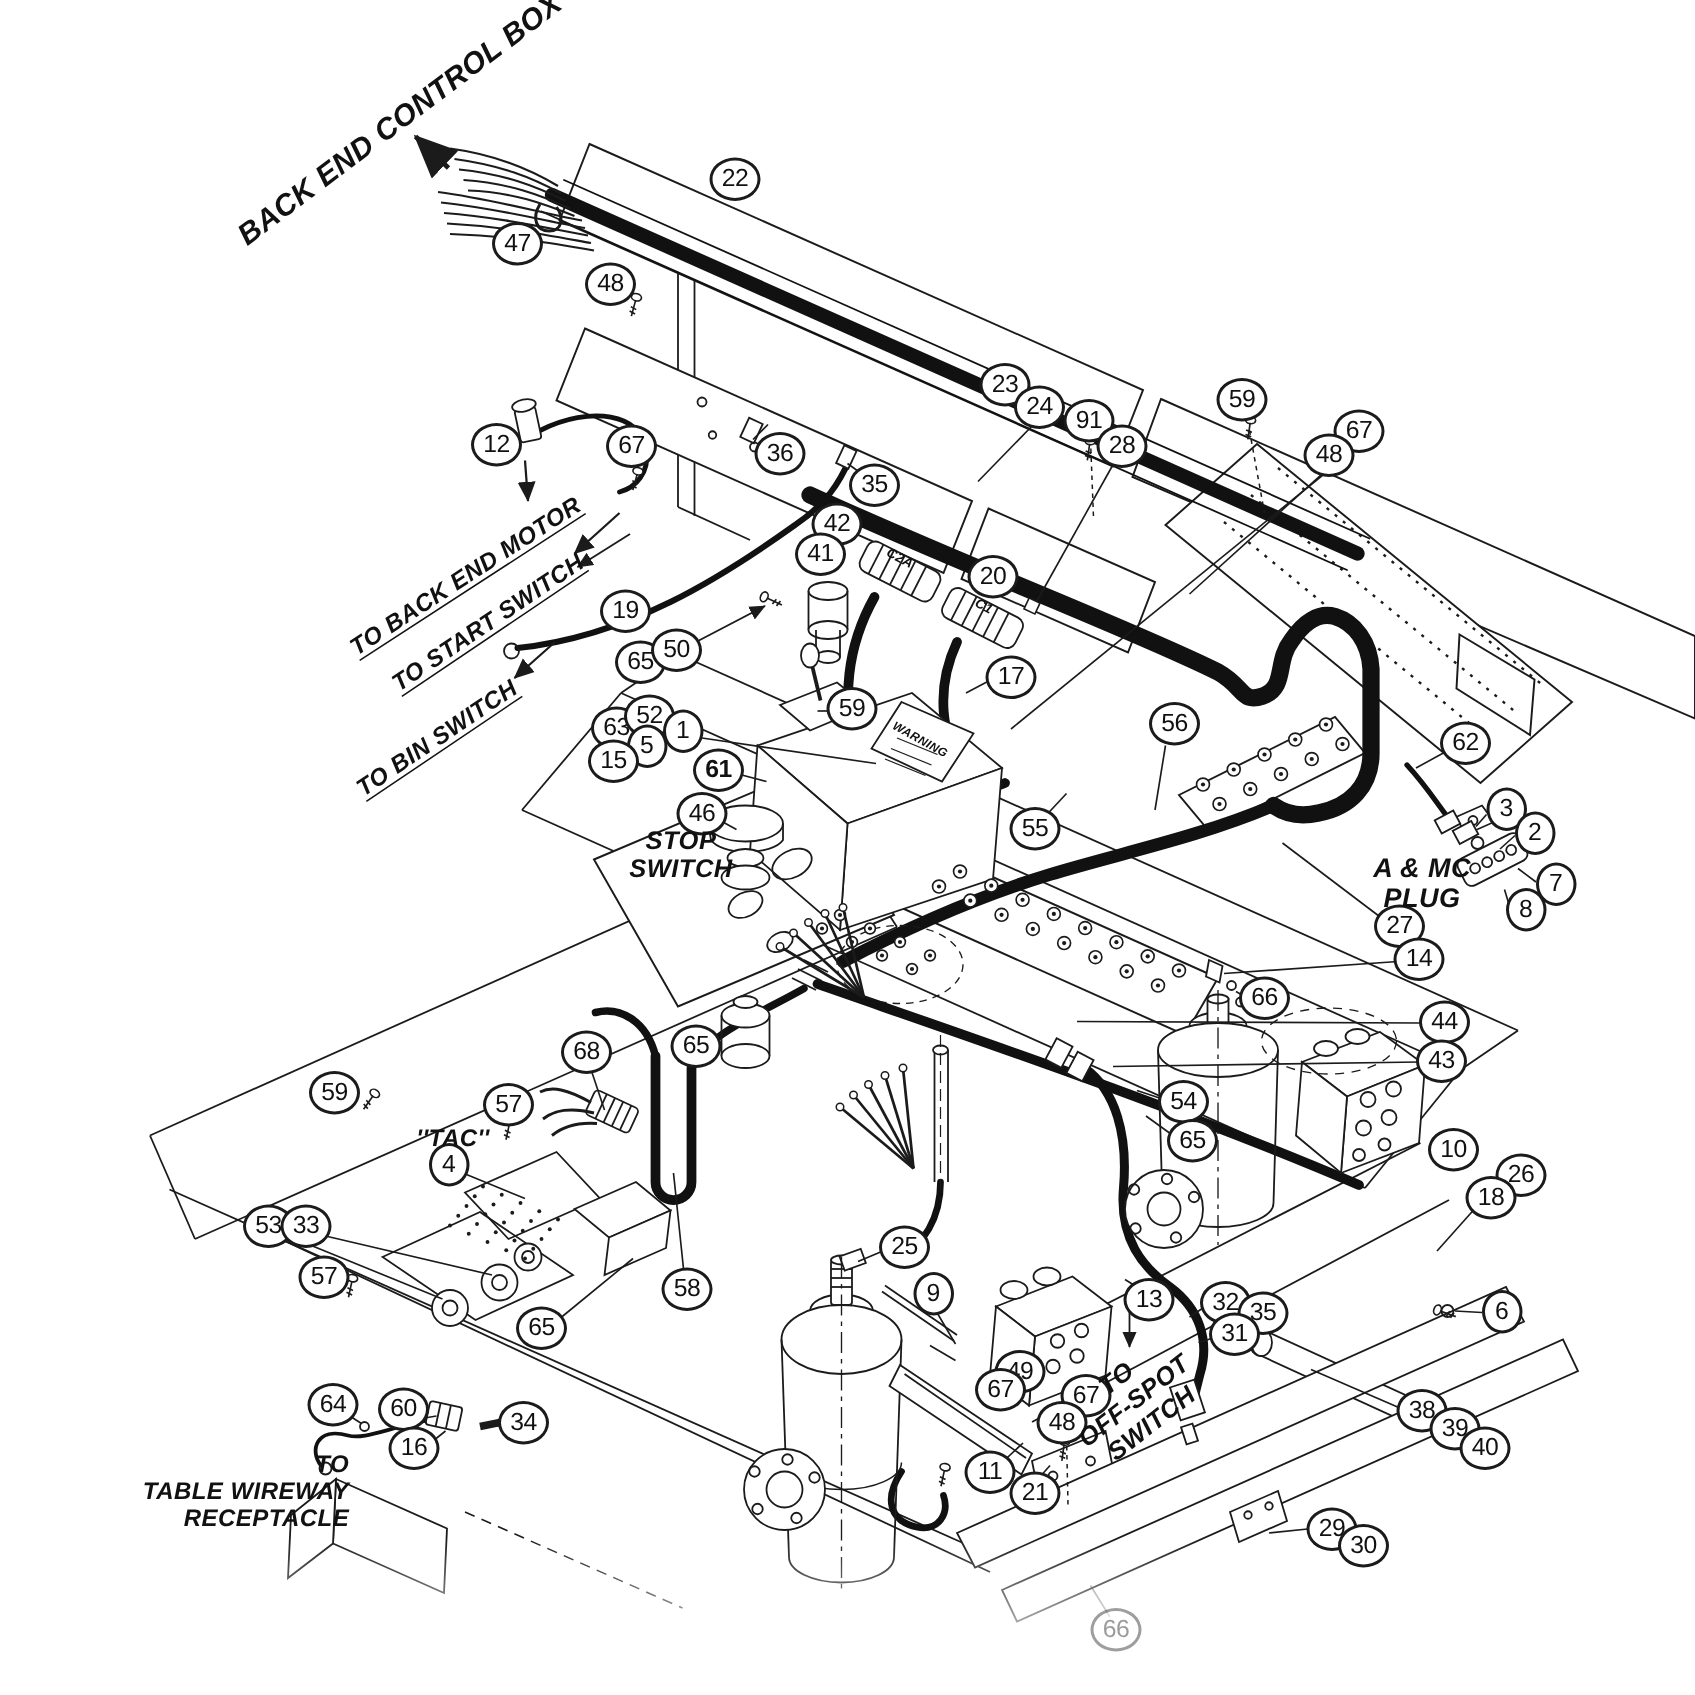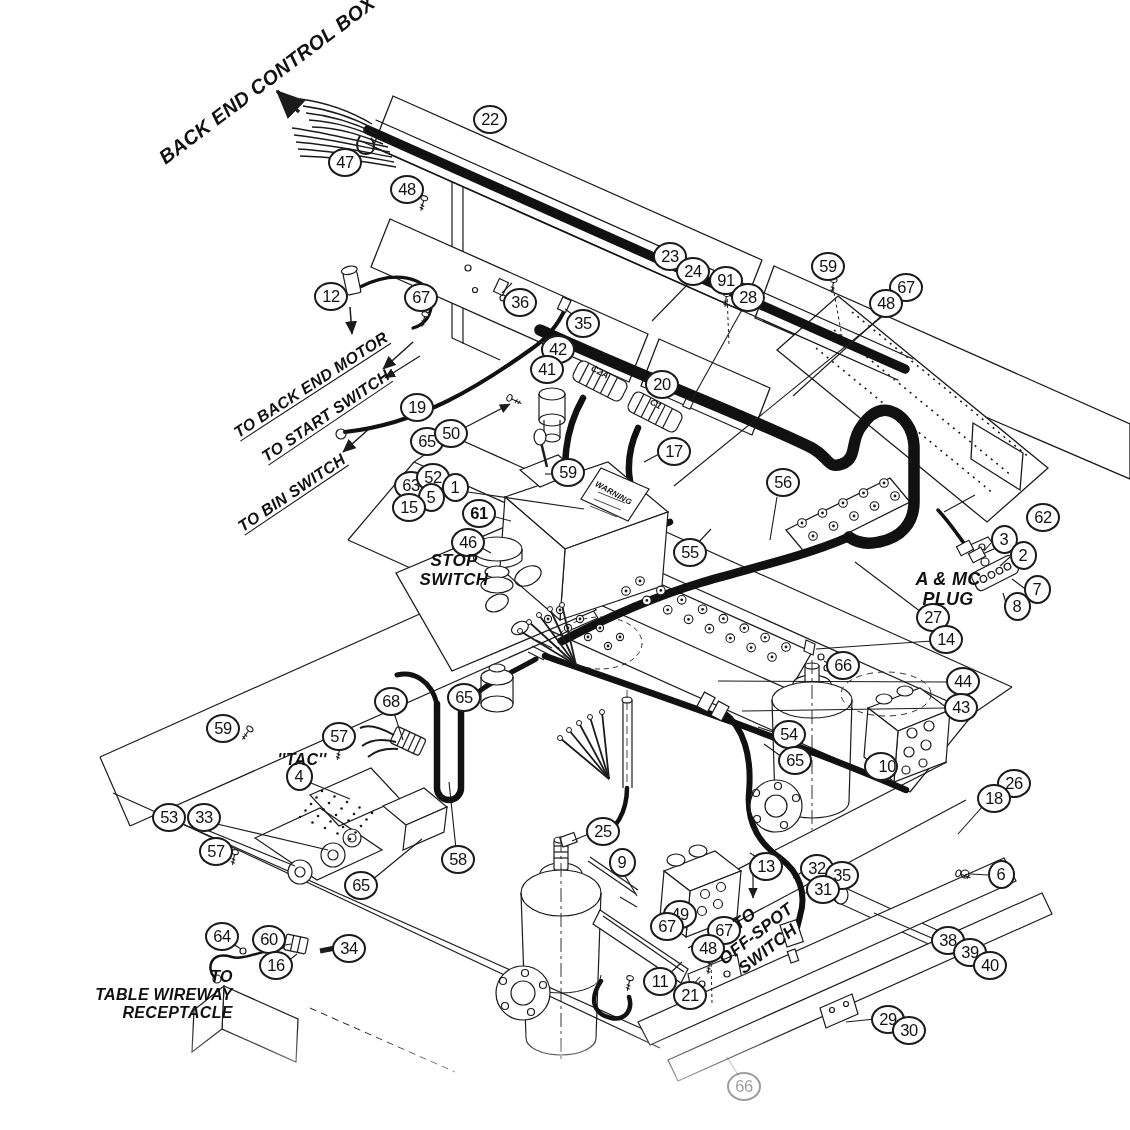--- a/index.html
+++ b/index.html
@@ -595,41 +595,41 @@
     <div class="callout" style="width: 34px; left: 551px; top: 458px;">59</div>
     <div class="callout" style="width: 34px; left: 394px; top: 471px;">63</div>
     <div class="callout" style="width: 34px; left: 416px; top: 463px;">52</div>
     <div class="callout" style="width: 27px; left: 417.5px; top: 483px;">5</div>
     <div class="callout" style="width: 27px; left: 441.5px; top: 473px;">1</div>
     <div class="callout" style="width: 34px; left: 392px; top: 493px;">15</div>
     <div class="callout" style="width: 34px; left: 462px; top: 499px; font-weight: bold;">61</div>
     <div class="callout" style="width: 34px; left: 451px; top: 528px;">46</div>
     <div class="callout" style="width: 34px; left: 673px; top: 538px;">55</div>
     <div class="callout" style="width: 34px; left: 766px; top: 468px;">56</div>
-    <div class="callout" style="width: 34px; left: 1026px; top: 481px; margin-top: 22px;">62</div>
+    <div class="callout" style="width: 34px; left: 960px; top: 481px;">62</div>
     <div class="callout" style="width: 27px; left: 990.5px; top: 525px;">3</div>
     <div class="callout" style="width: 27px; left: 1009.5px; top: 541px;">2</div>
     <div class="callout" style="width: 27px; left: 1023.5px; top: 575px;">7</div>
     <div class="callout" style="width: 27px; left: 1003.5px; top: 592px;">8</div>
     <div class="callout" style="width: 34px; left: 916px; top: 603px;">27</div>
     <div class="callout" style="width: 34px; left: 929px; top: 625px;">14</div>
     <div class="callout" style="width: 34px; left: 826px; top: 651px;">66</div>
     <div class="callout" style="width: 34px; left: 946px; top: 667px;">44</div>
     <div class="callout" style="width: 34px; left: 944px; top: 693px;">43</div>
     <div class="callout" style="width: 34px; left: 772px; top: 720px;">54</div>
     <div class="callout" style="width: 34px; left: 778px; top: 746px;">65</div>
-    <div class="callout" style="width: 34px; left: 864px; top: 752px; text-align: right;">10</div>
+    <div class="callout" style="width: 34px; left: 952px; top: 752px;">10</div>
     <div class="callout" style="width: 34px; left: 997px; top: 769px;">26</div>
     <div class="callout" style="width: 34px; left: 977px; top: 784px;">18</div>
     <div class="callout" style="width: 34px; left: 206px; top: 714px;">59</div>
     <div class="callout" style="width: 34px; left: 322px; top: 722px;">57</div>
     <div class="callout" style="width: 27px; left: 285.5px; top: 762px;">4</div>
     <div class="callout" style="width: 34px; left: 374px; top: 687px;">68</div>
     <div class="callout" style="width: 34px; left: 447px; top: 683px;">65</div>
-    <div class="callout" style="width: 34px; left: 152px; top: 803px;">53</div>
+    <div class="callout" style="width: 34px; left: 162px; top: 803px;">53</div>
     <div class="callout" style="width: 34px; left: 187px; top: 803px;">33</div>
     <div class="callout" style="width: 34px; left: 199px; top: 837px;">57</div>
     <div class="callout" style="width: 34px; left: 344px; top: 871px;">65</div>
     <div class="callout" style="width: 34px; left: 441px; top: 845px;">58</div>
     <div class="callout" style="width: 34px; left: 586px; top: 817px;">25</div>
     <div class="callout" style="width: 27px; left: 608.5px; top: 848px;">9</div>
     <div class="callout" style="width: 34px; left: 749px; top: 852px;">13</div>
     <div class="callout" style="width: 34px; left: 800px; top: 854px;">32</div>
     <div class="callout" style="width: 34px; left: 825px; top: 861px;">35</div>
     <div class="callout" style="width: 34px; left: 806px; top: 875px;">31</div>

